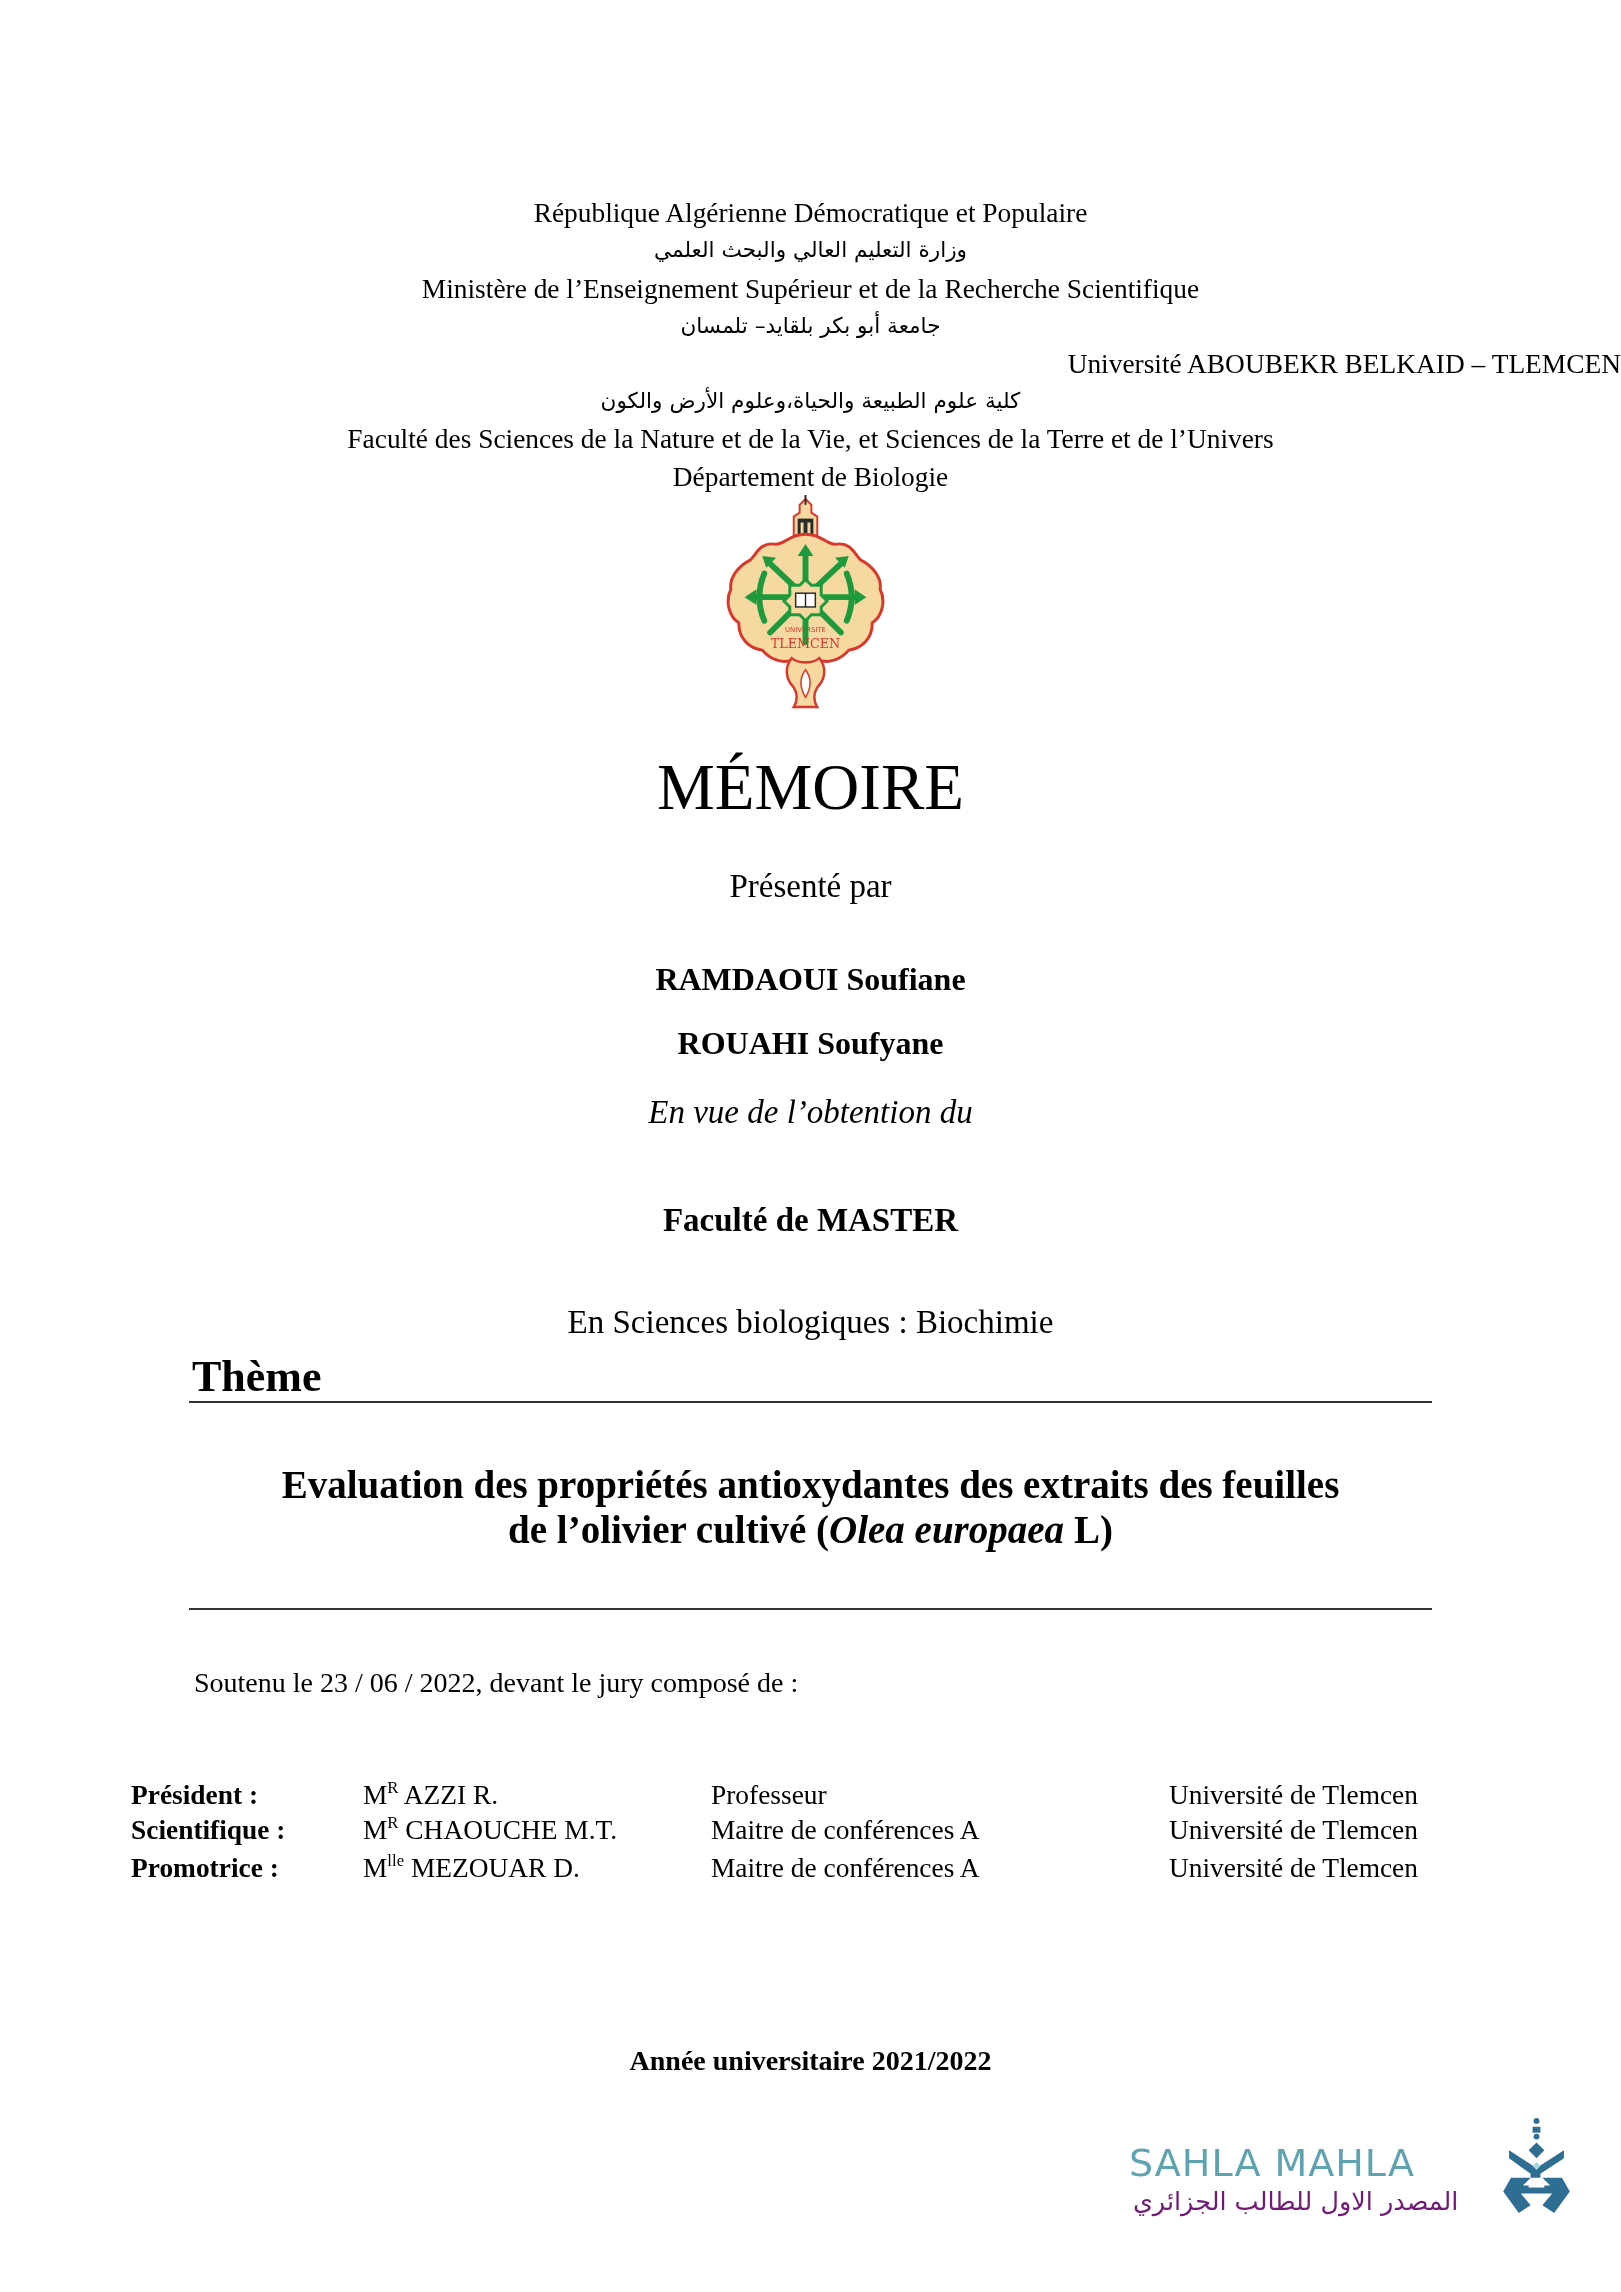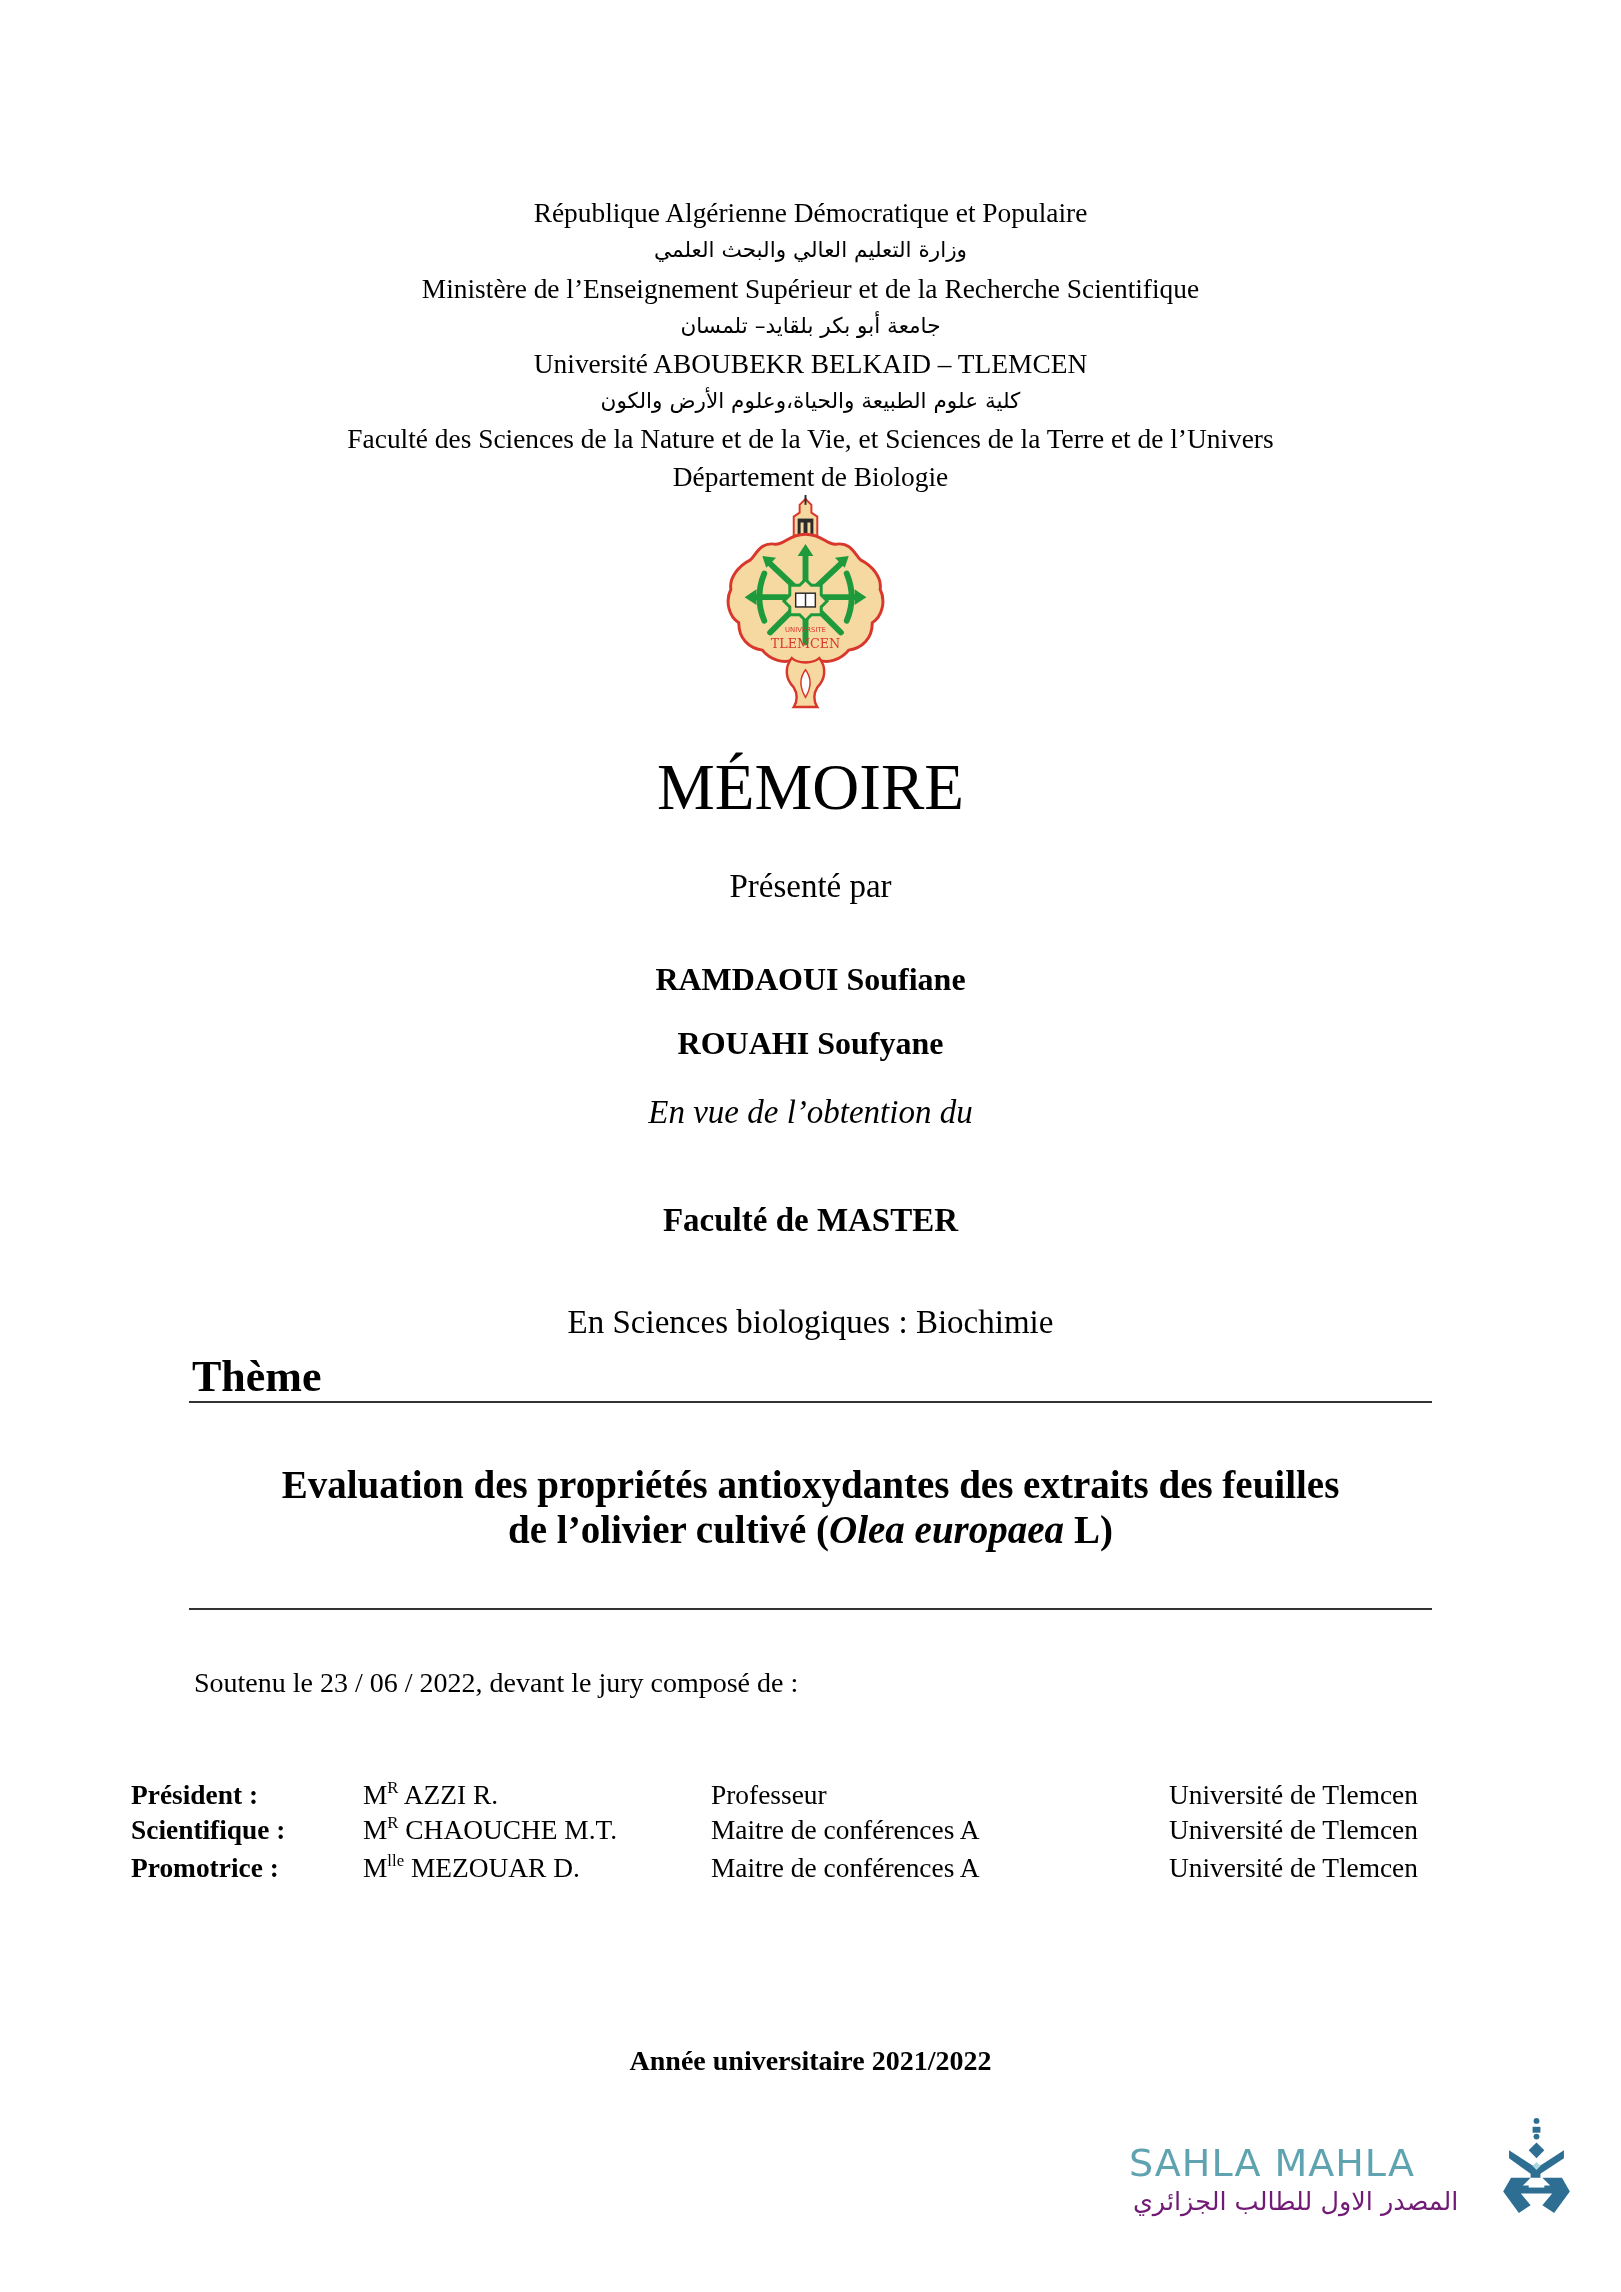--- a/index.html
+++ b/index.html
@@ -32,21 +32,21 @@
   .sahla-icon { left: 374px; top: 0px; width: 71px; height: 98px; }
   .logo { left: 725px; top: 495px; width: 162px; height: 218px; }
 </style>
 </head>
 <body>
 
 <div class="abs center hdr" style="top:194px;">République Algérienne Démocratique et Populaire</div>
 <div class="abs center hdr hdr-ar" style="top:231px;">وزارة التعليم العالي والبحث العلمي</div>
 <div class="abs center hdr" style="top:270px;">Ministère de l’Enseignement Supérieur et de la Recherche Scientifique</div>
 <div class="abs center hdr hdr-ar" style="top:307px;">جامعة أبو بكر بلقايد– تلمسان</div>
-<div class="abs center hdr" style="top:345px;">Université ABOUBEKR BELKAID – TLEMCEN</div>
+<div class="abs center hdr" style="top:345px;text-align:right;">Université ABOUBEKR BELKAID – TLEMCEN</div>
 <div class="abs center hdr hdr-ar" style="top:382px;">كلية علوم الطبيعة والحياة،وعلوم الأرض والكون</div>
 <div class="abs center hdr" style="top:420px;">Faculté des Sciences de la Nature et de la Vie, et Sciences de la Terre et de l’Univers</div>
 <div class="abs center hdr" style="top:458px;">Département de Biologie</div>
 
 <div class="abs logo">
   <svg width="162" height="218" viewBox="0 0 165 222">
 
     <path d="M70 48 L70 22 L76 18 L76 10 L82 4 L88 10 L88 18 L94 22 L94 48 Z" fill="#f5d9a0" stroke="#d9362c" stroke-width="2"></path>
     <rect x="74" y="24" width="16" height="22" fill="#2b2b2b"></rect>
     <rect x="77" y="28" width="3" height="16" fill="#f5d9a0"></rect>

